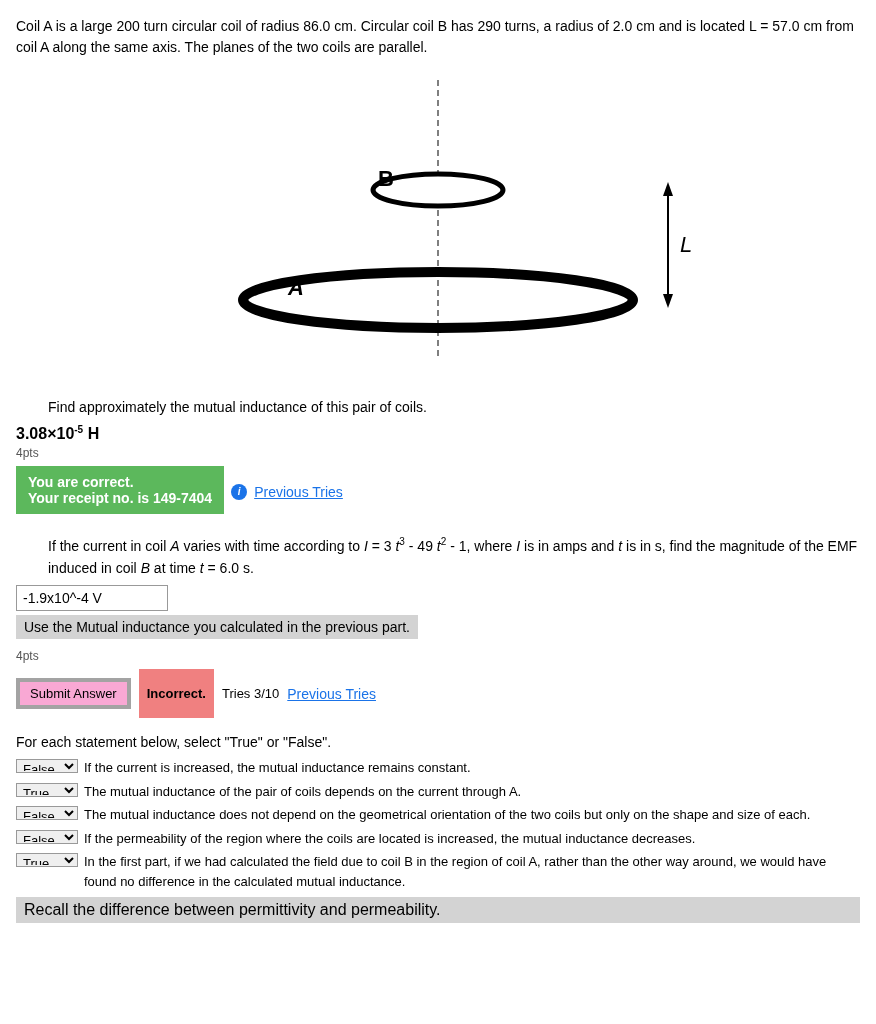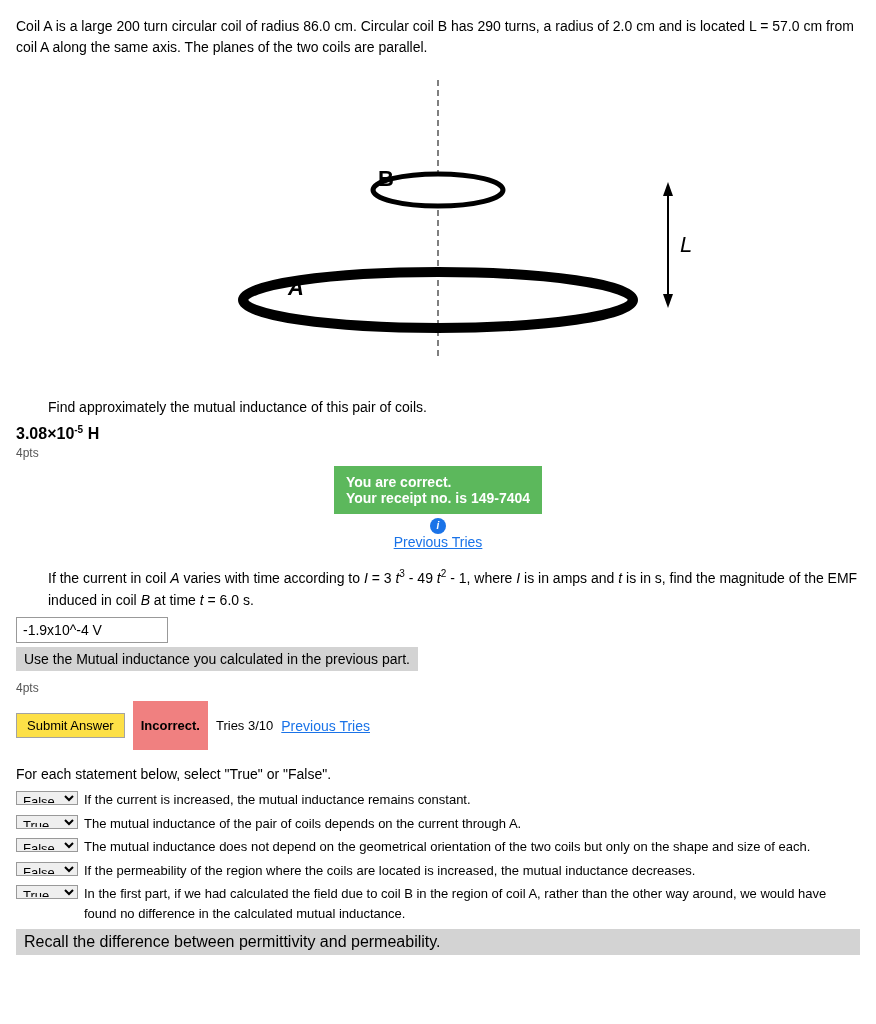--- a/index.html
+++ b/index.html
@@ -45,23 +45,22 @@
       color: #fff;
       padding: 8px 12px;
       display: inline-block;
       margin-bottom: 4px;
       font-weight: bold;
       font-size: 14px;
     }
     .correct-row {
       display: flex;
       align-items: center;
-      gap: 0;
+      gap: 7px;
       margin-bottom: 16px;
-      flex-direction: column;
     }
     .prev-tries-link {
       color: #1a73e8;
       text-decoration: underline;
       cursor: pointer;
       font-size: 14px;
     }
     .info-icon {
       display: inline-flex;
       align-items: center;
@@ -110,22 +109,22 @@
       font-size: 12px;
       color: #555;
     }
     .submit-row {
       display: flex;
       align-items: center;
       gap: 8px;
       margin-bottom: 16px;
     }
     .submit-btn {
-      border: 1px solid #a3a3a3;
-      background: #fde047;
+      border: 4px solid #a3a3a3;
+      background: #f9a8d4;
       padding: 4px 10px;
       cursor: pointer;
       font-size: 13px;
     }
     .incorrect-badge {
       background: #f08080;
       color: #000;
       padding: 17px 8px;
       font-size: 13px;
       font-weight: bold;

